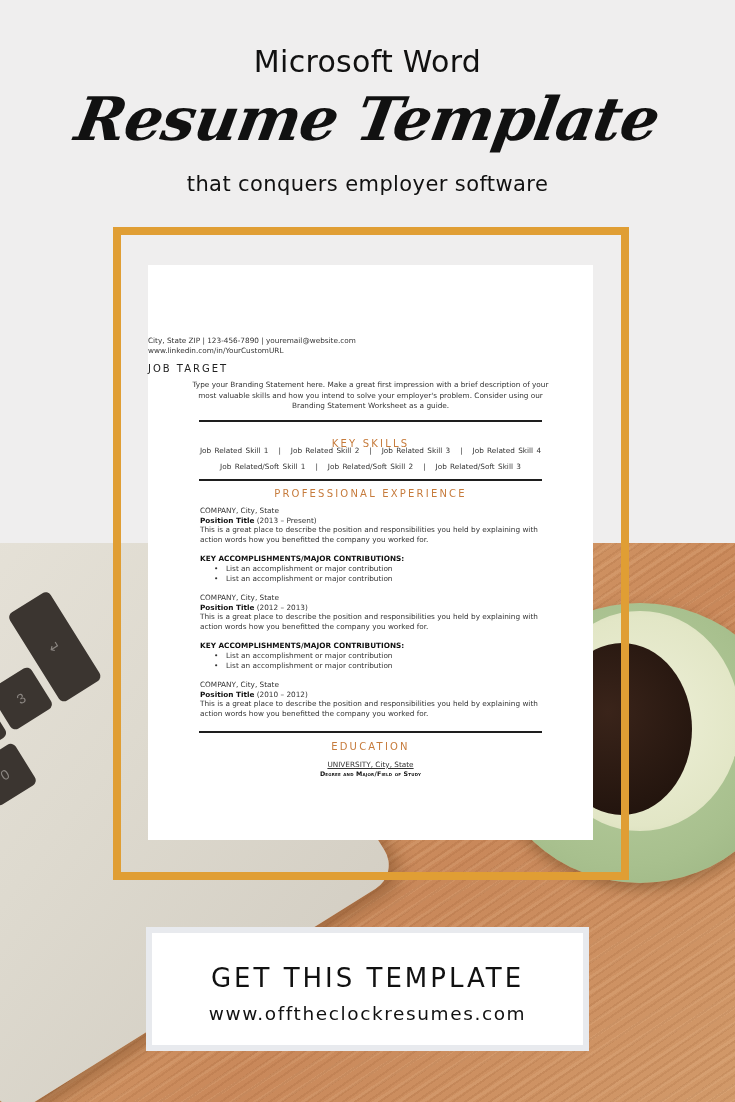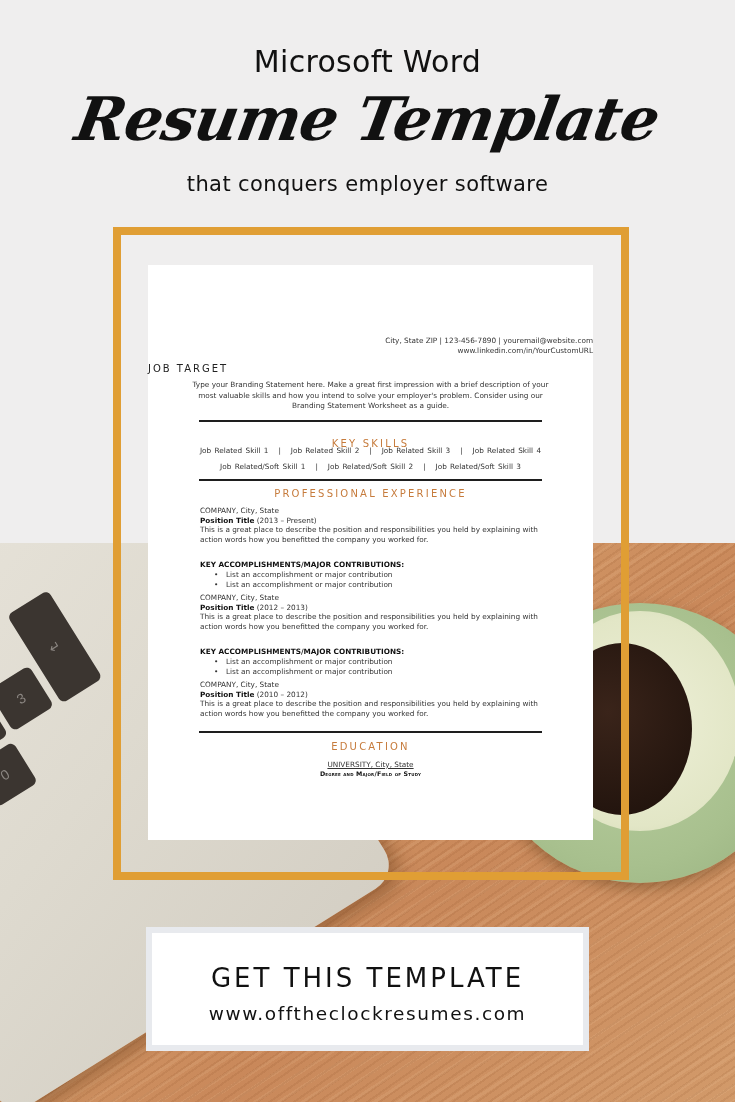--- a/index.html
+++ b/index.html
@@ -71,21 +71,21 @@
   
   .paper {
     position: absolute; left: 148px; top: 265px; width: 445px; height: 575px; background: #ffffff;
     z-index: 2; font-family: "DejaVu Sans", sans-serif; color: #333;
   }
   .r-name {
     position: absolute; top: 54px; left: 0; width: 100%; text-align: center;
     font-size: 13px; letter-spacing: 2.6px; color: #c67b3c;
   }
   .r-contact {
-    position: absolute; left: 0; width: 100%; text-align: right; font-size: 7.3px; color: #333;
+    position: absolute; left: 0; width: 100%; text-align: left; font-size: 7.3px; color: #333;
   }
   .r-target {
     position: absolute; top: 98px; left: 0; width: 100%; 
     font-size: 10px; letter-spacing: 2px; color: #222;
   }
   .r-branding {
     position: absolute; top: 115px; left: 40px; width: 365px; text-align: center;
     font-size: 7.3px; line-height: 10.6px; color: #333;
   }
   .r-rule {
@@ -96,21 +96,21 @@
     font-size: 10px; letter-spacing: 2.2px; color: #c67b3c;
   }
   .r-skills-row {
     position: absolute; left: 0; width: 100%; text-align: center; font-size: 7.3px; color: #333;
     word-spacing: 1px;
   }
   .r-exp { position: absolute; left: 52px; width: 345px; font-size: 7.3px; color: #333; line-height: 9.6px; }
   .r-exp .company { display: block; }
   .r-exp .pos-title { font-weight: bold; color: #111; }
   .r-exp .desc { display: block; }
-  .r-exp .acc-head { display: block; font-weight: bold; color: #111; margin-top: 16px; }
+  .r-exp .acc-head { display: block; font-weight: bold; color: #111; margin-top: 10px; }
   .r-exp ul { list-style: none; margin-left: 14px; }
   .r-exp li { position: relative; padding-left: 12px; }
   .r-exp li::before { content: "•"; position: absolute; left: 0; top: 0; }
   .r-edu {
     position: absolute; left: 0; width: 100%; text-align: center; font-size: 7.3px; color: #333; text-decoration: underline;
   }
   .r-degree {
     position: absolute; left: 0; width: 100%; text-align: center; font-size: 6.3px; font-weight: bold;
     color: #111; font-variant: small-caps; letter-spacing: 0.2px;
   }

